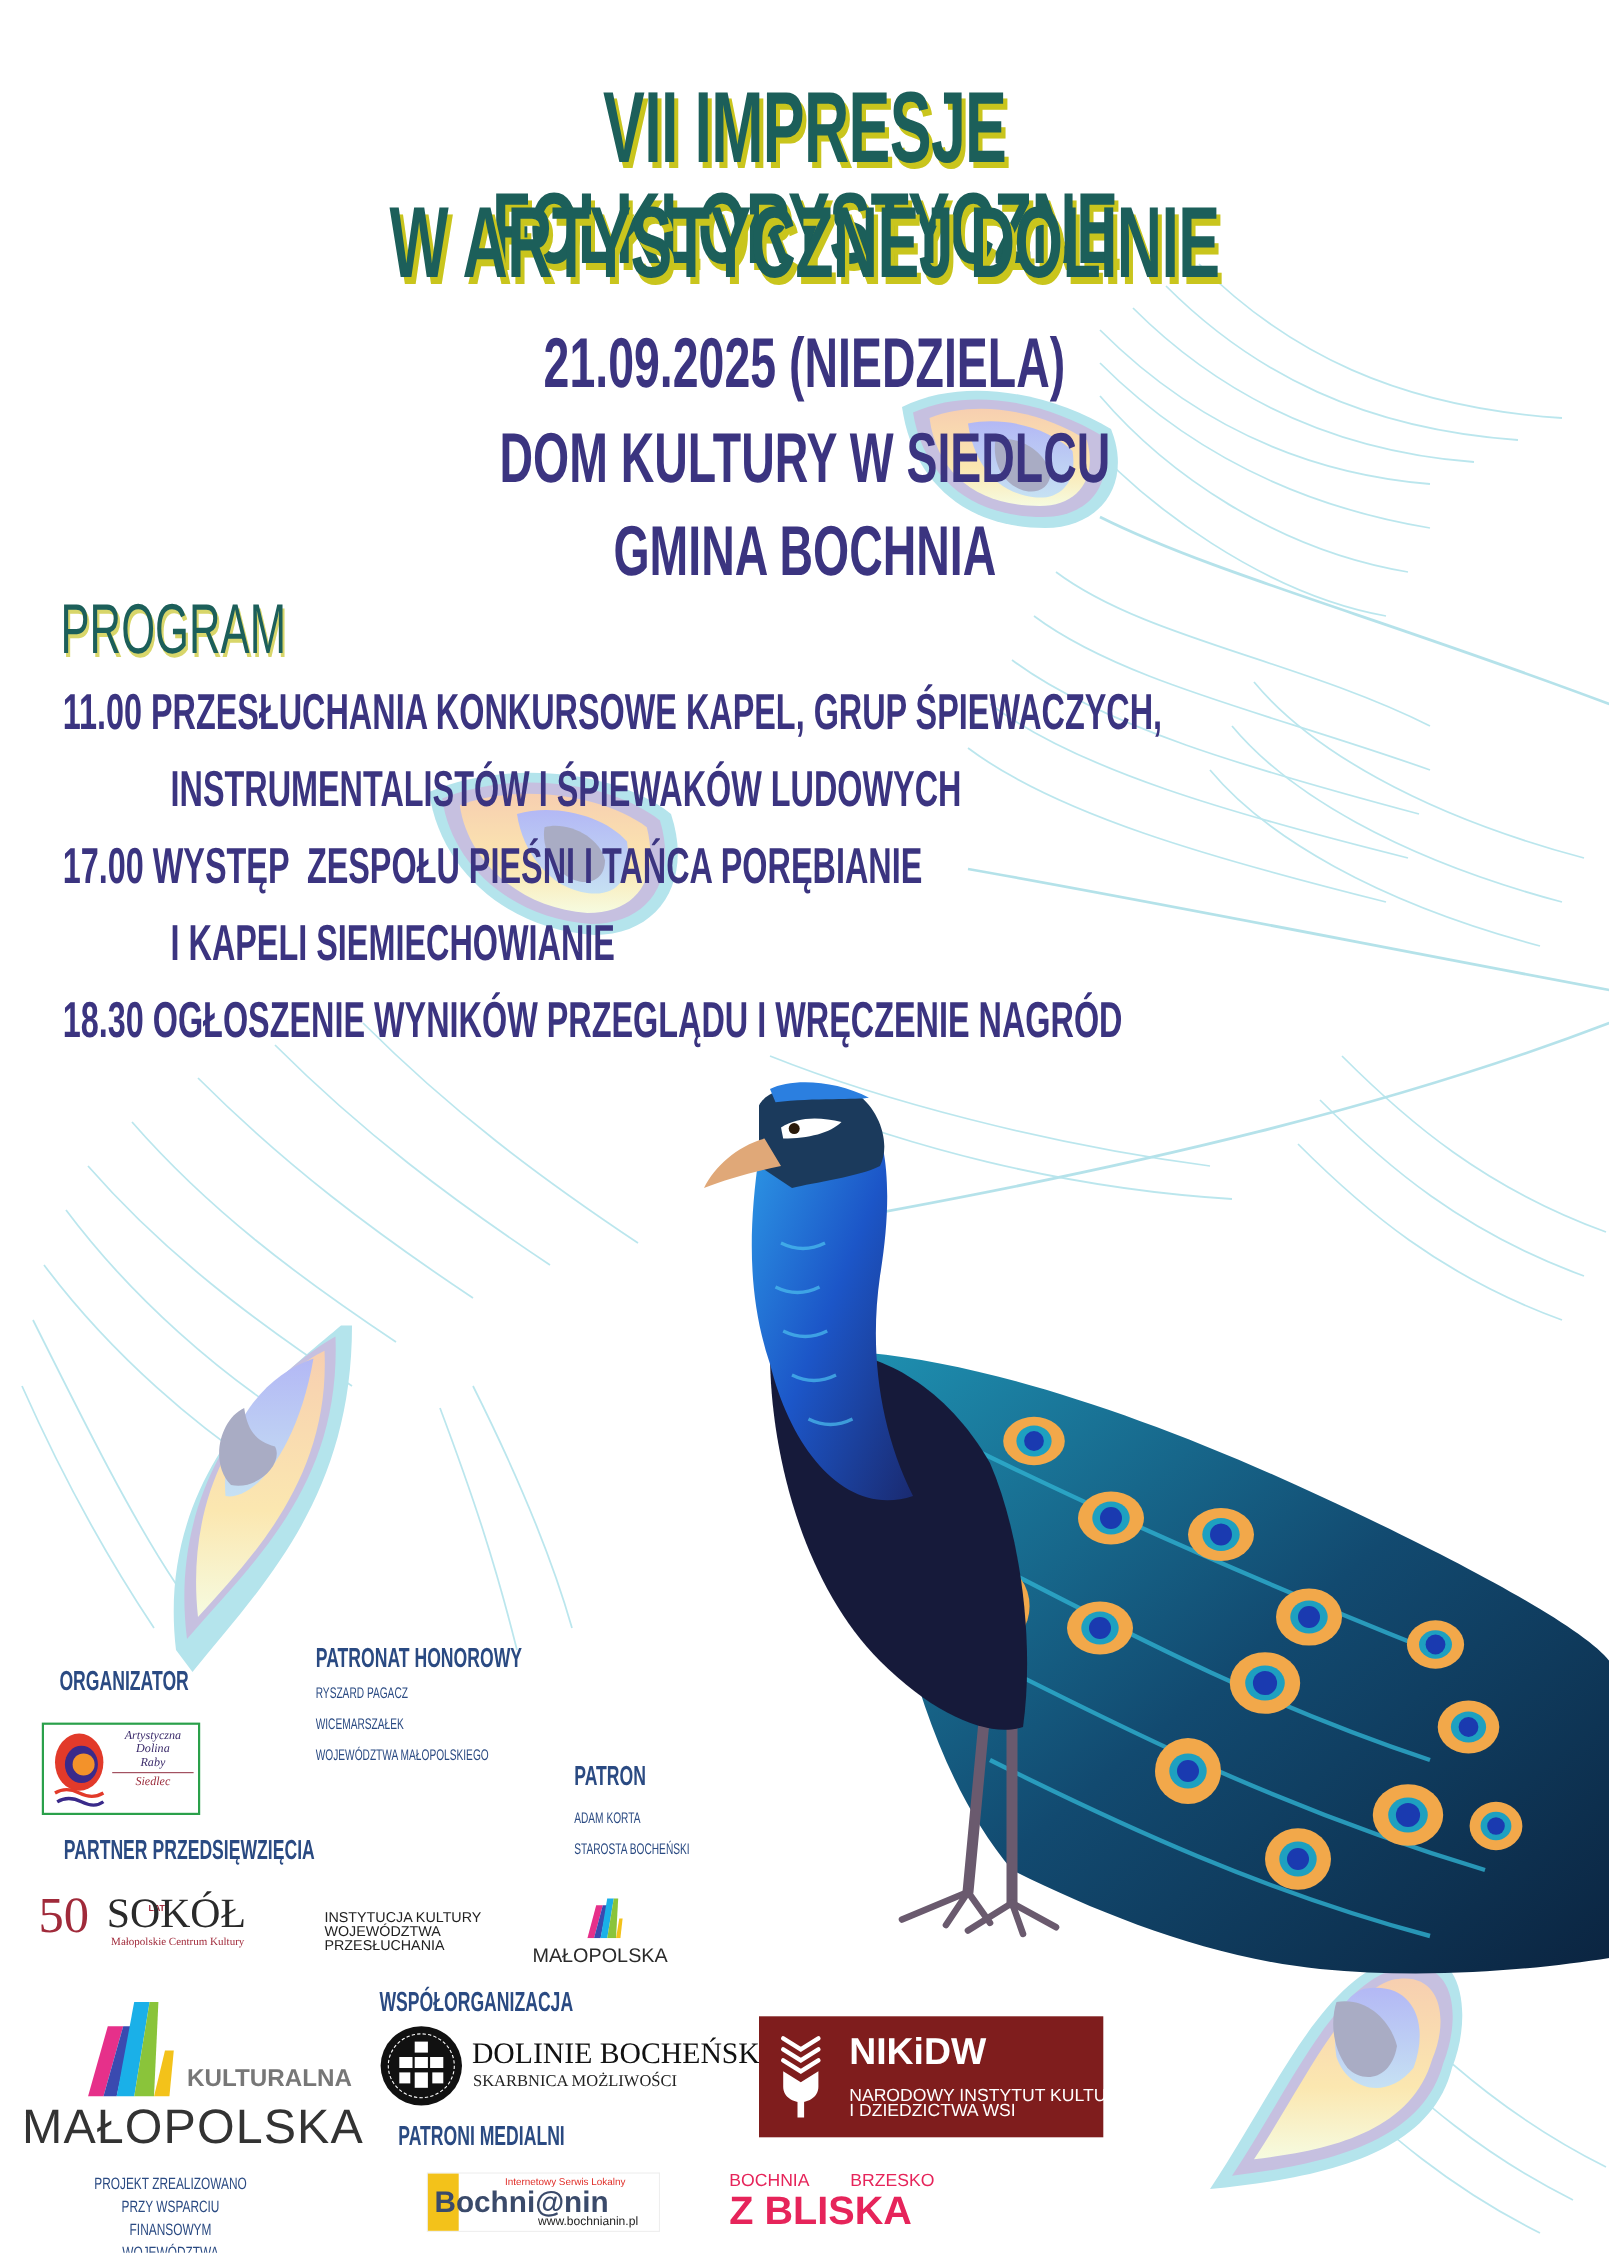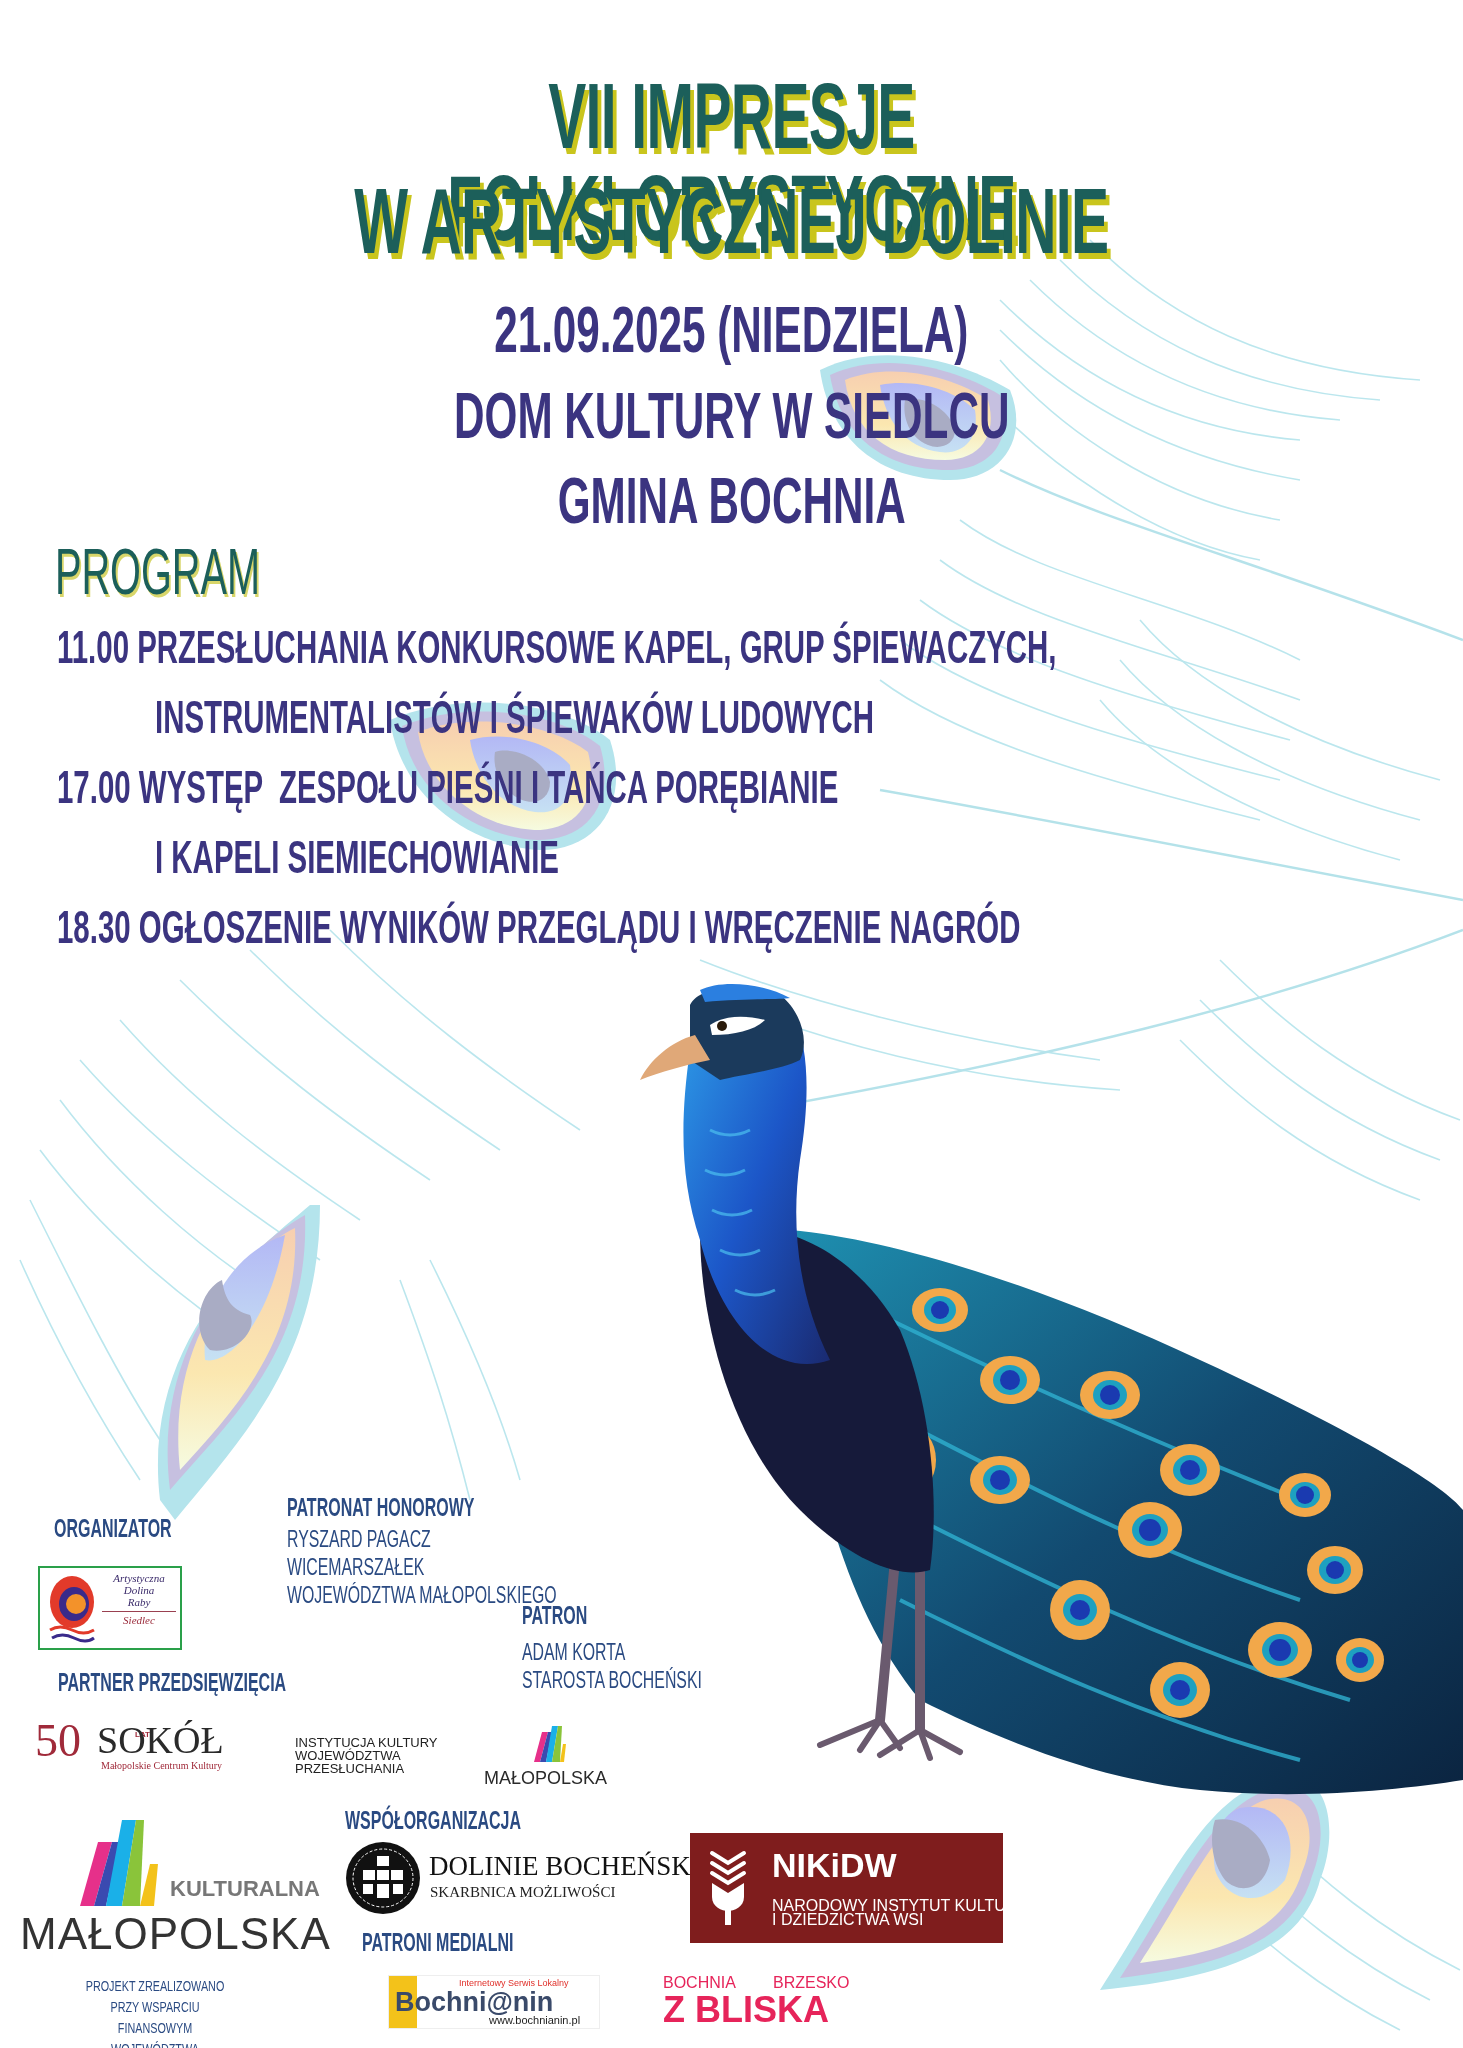--- a/index.html
+++ b/index.html
@@ -9,21 +9,21 @@
   .title-line { position: absolute; left: 0; width: 1463px; text-align: center; font-family: "Liberation Sans", sans-serif; font-weight: bold; font-size: 92px; line-height: 92px; color: #1c5f5a; letter-spacing: -1px; text-shadow: 6px 6px 0 #c9c51d; }
   .title-inner { display: inline-block; transform: scaleX(0.62); transform-origin: center top; }
   .sub-line { position: absolute; left: 0; width: 1463px; text-align: center; font-family: "Liberation Sans", sans-serif; font-weight: bold; font-size: 64px; line-height: 64px; color: #3b3480; }
   .sub-inner { display: inline-block; transform: scaleX(0.66); transform-origin: center top; }
   .program-head { position: absolute; left: 55px; top: 540px; font-family: "Liberation Sans", sans-serif; font-size: 64px; line-height: 64px; color: #1c5f5a; text-shadow: 3px 3px 0 #d8d66a; }
   .program-head span { display: inline-block; transform: scaleX(0.62); transform-origin: left top; }
   .prog-line { position: absolute; font-family: "Liberation Sans", sans-serif; font-weight: bold; font-size: 46px; line-height: 46px; color: #3b3480; white-space: pre; }
   .prog-line span { display: inline-block; transform: scaleX(0.64); transform-origin: left top; }
   .sec-head { position: absolute; font-family: "Liberation Sans", sans-serif; font-weight: bold; font-size: 25px; line-height: 25px; color: #2a4a82; white-space: nowrap; }
   .sec-head span { display: inline-block; transform: scaleX(0.64); transform-origin: left top; }
-  .sec-text { position: absolute; font-family: "Liberation Sans", sans-serif; font-size: 24px; line-height: 18px; color: #2a4a82; white-space: nowrap; }
+  .sec-text { position: absolute; font-family: "Liberation Sans", sans-serif; font-size: 14px; line-height: 18px; color: #2a4a82; white-space: nowrap; }
   .sec-text span { display: inline-block; transform: scaleX(0.66); transform-origin: left top; }
   .logo-box { position: absolute; left: 38px; top: 1566px; width: 140px; height: 80px; border: 2px solid #2aa04a; background: #fff; }
   .nik { position: absolute; left: 690px; top: 1833px; width: 313px; height: 110px; background: #7f1d1d; color: #fff; }
 </style>
 </head>
 <body>
 
 <svg class="bg-art" viewBox="0 0 1463 2048" xmlns="http://www.w3.org/2000/svg">
   <defs>
     <linearGradient id="eyeFill" x1="0" y1="0" x2="0" y2="1">

